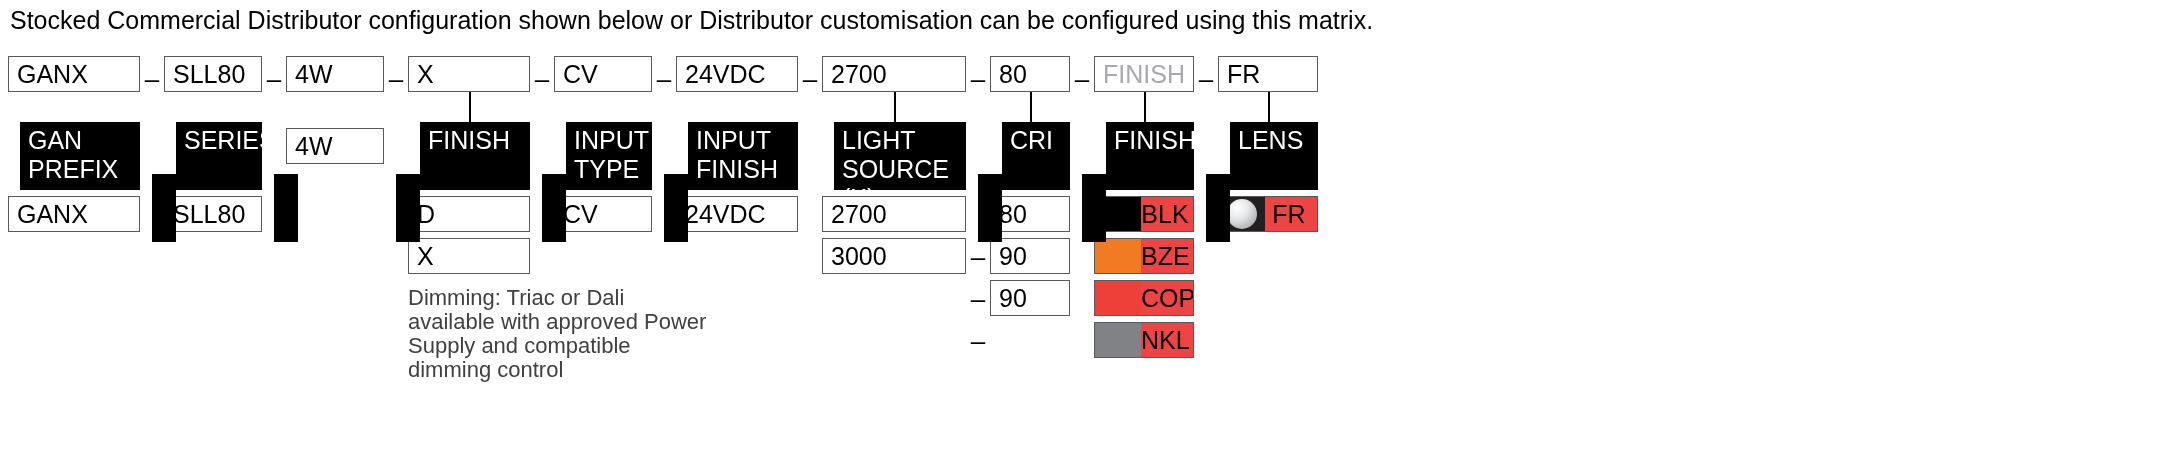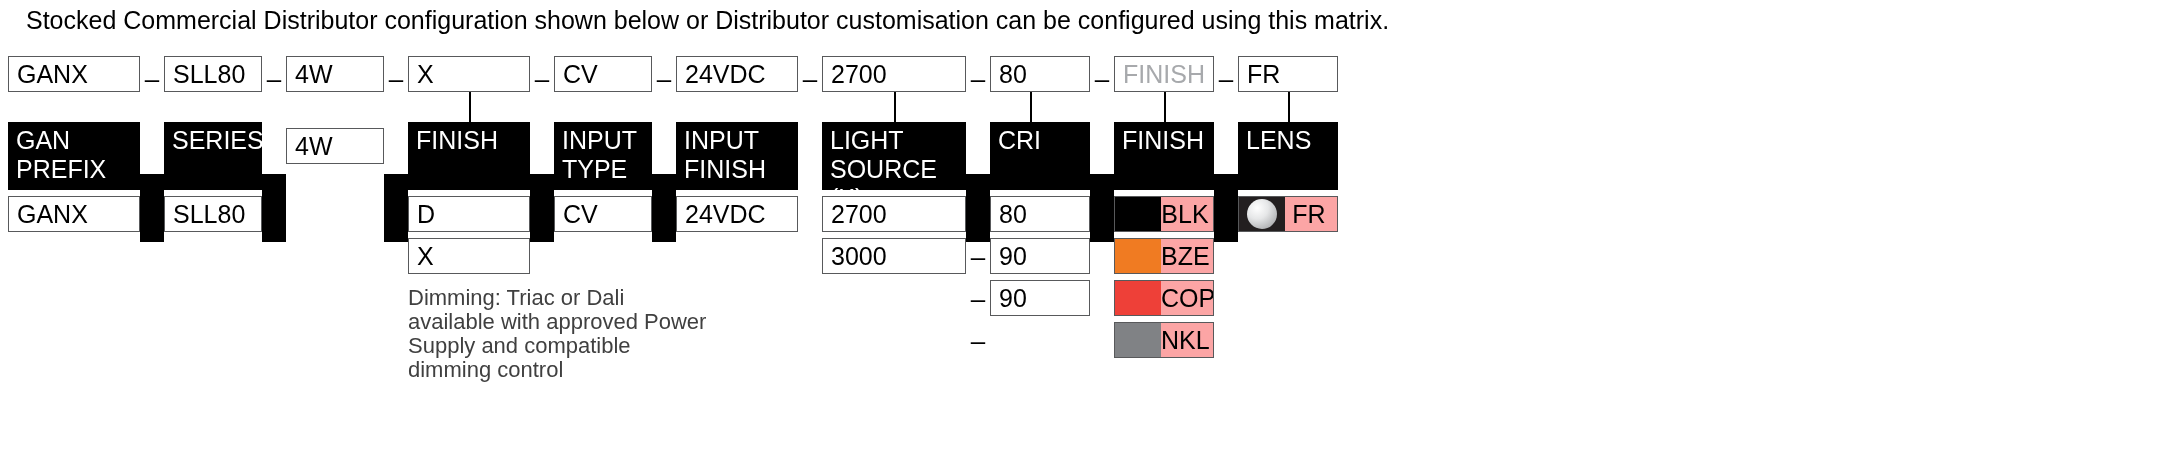--- a/index.html
+++ b/index.html
@@ -12,21 +12,21 @@
     height: 467px;
     font-family: "Liberation Sans", sans-serif;
     color: #000000;
     overflow: hidden;
     position: relative;
   }
 
   
   .intro {
     position: absolute;
-    left: 26px;
+    left: 10px;
     top: 5px;
     font-size: 25px;
     line-height: 30px;
     white-space: nowrap;
     color: #000;
     text-align: right;
   }
 
   
   .matrix {
@@ -97,41 +97,42 @@
     background: #000000;
     color: #ffffff;
     font-size: 25px;
     line-height: 29px;
     padding: 4px 6px 4px 8px;
     box-sizing: border-box;
     height: 68px;
     display: flex;
     flex-direction: column;
     justify-content: flex-start;
+    margin-left: 12px;
   }
 
   
   .opt {
     height: 36px;
     border: 1px solid #58595b;
     background: #ffffff;
     display: flex;
     align-items: center;
     padding-left: 8px;
     font-size: 25px;
     box-sizing: border-box;
     margin-top: 6px;
   }
   .opt.first { margin-top: 6px; }
 
   
   .swatchopt {
     height: 36px;
     border: 1px solid #58595b;
-    background: #fca5a5;
+    background: #ef4444;
     display: flex;
     align-items: stretch;
     box-sizing: border-box;
     margin-top: 6px;
     overflow: hidden;
   }
   .swatchopt .chip {
     width: 46px;
     flex: 0 0 46px;
   }
@@ -276,21 +277,21 @@
   </div>
 
   <div class="sep">
     <span class="dash top">–</span>
     <span class="dash hdr">–</span>
     <span class="dash opt1">–</span>
     <span class="dash opt2">–</span>
     <span class="dash opt3">–</span>
   </div>
 
-  <div class="col" style="width:100px">
+  <div class="col" style="width:80px">
     <div class="codebox">80</div>
     <div class="connector">
       <span class="tick" style="left:40px"></span>
     </div>
     <div class="hdr">
       <span>CRI</span>
       <span></span>
     </div>
     <div class="opt first">80</div>
     <div class="opt">90</div>

